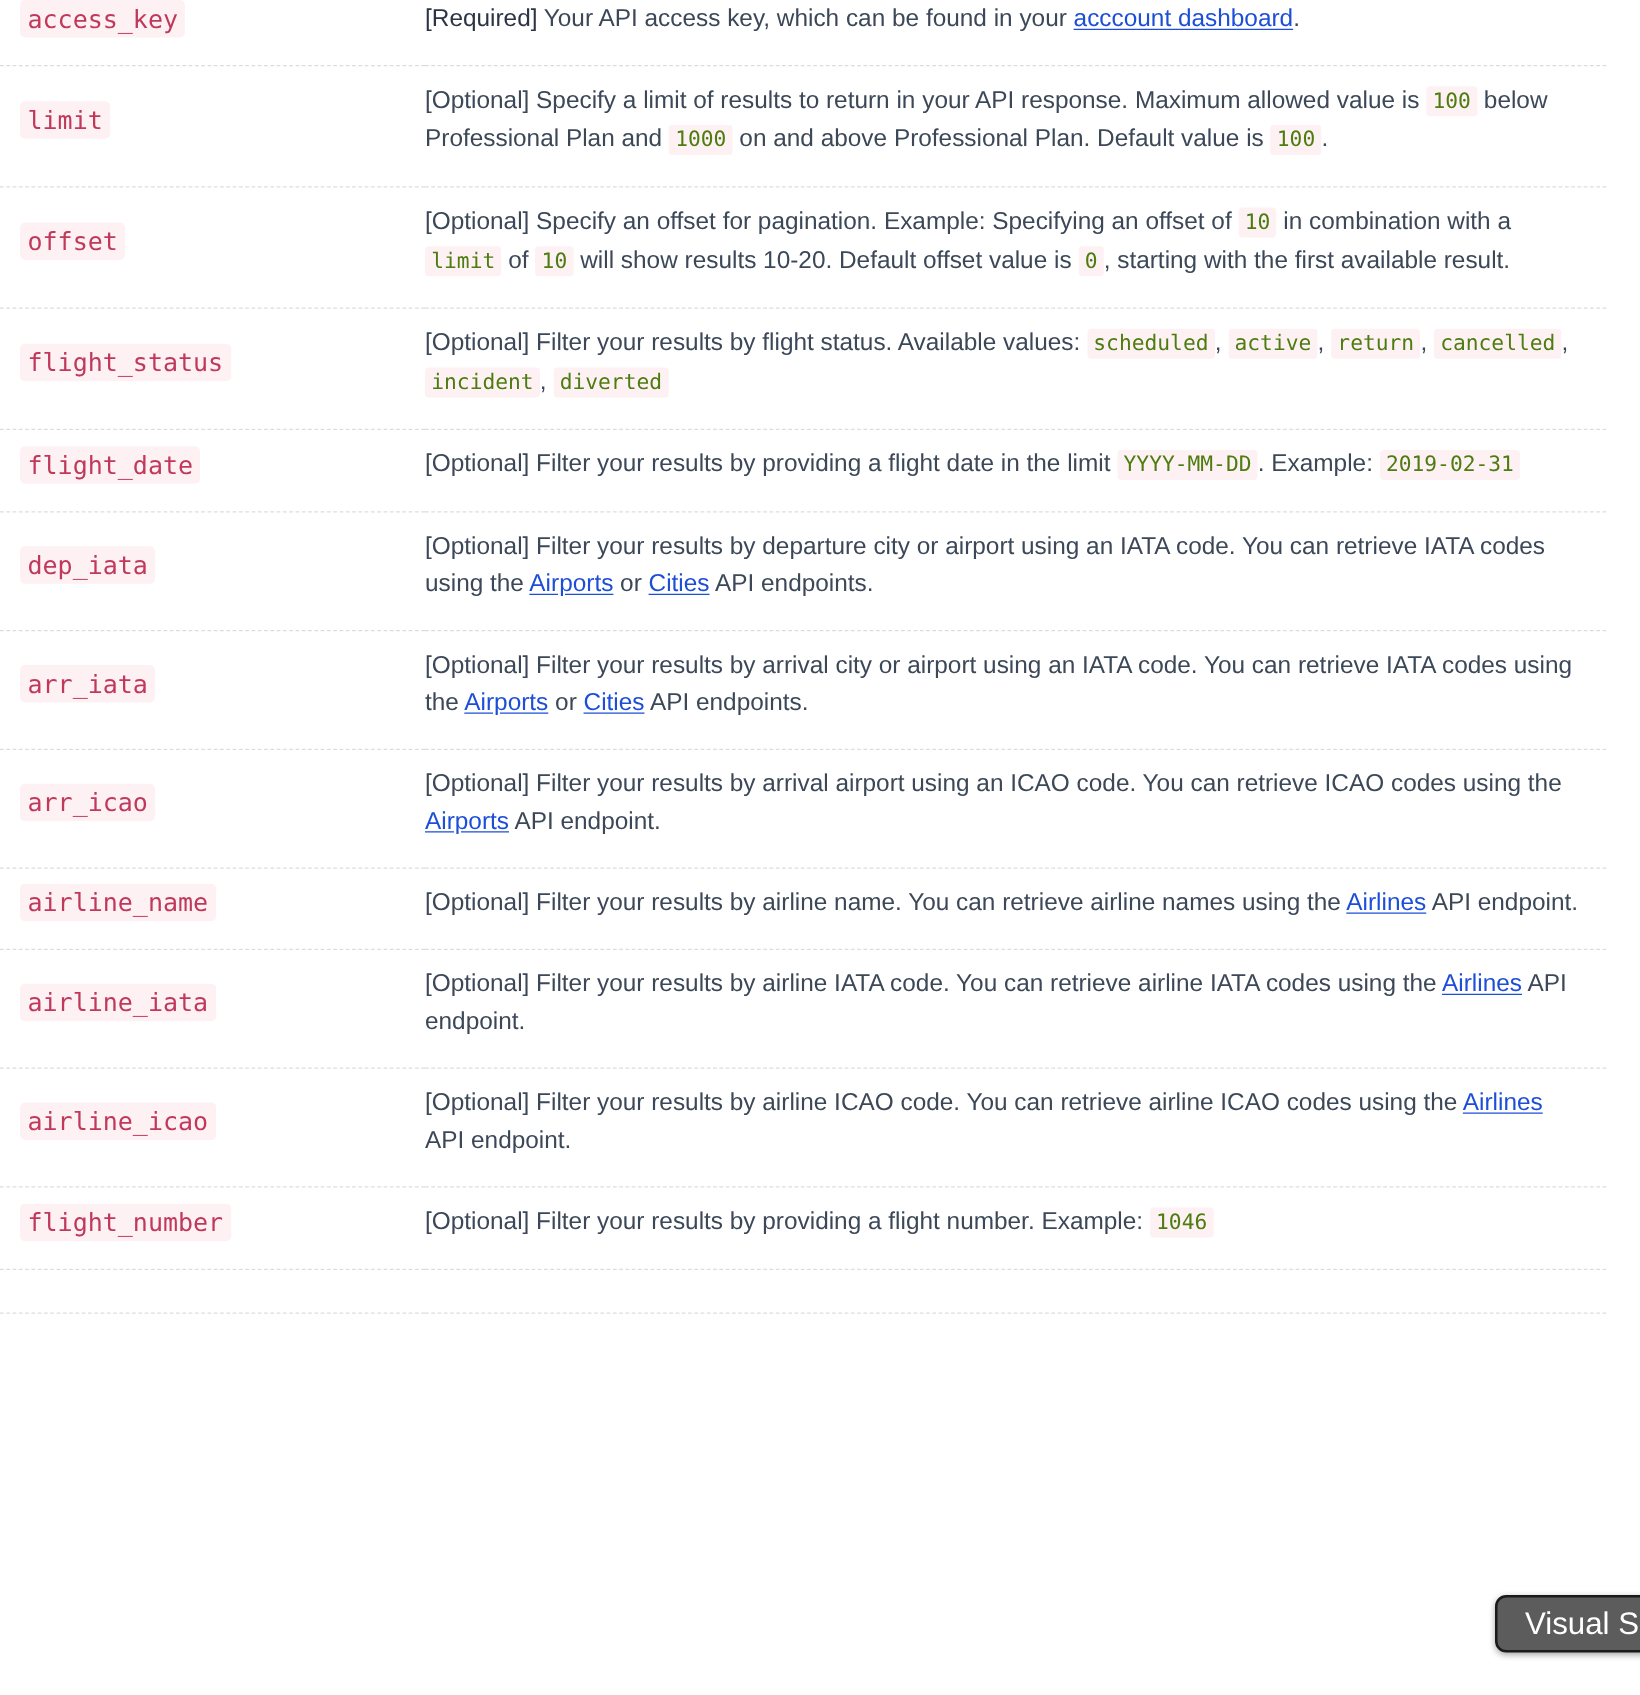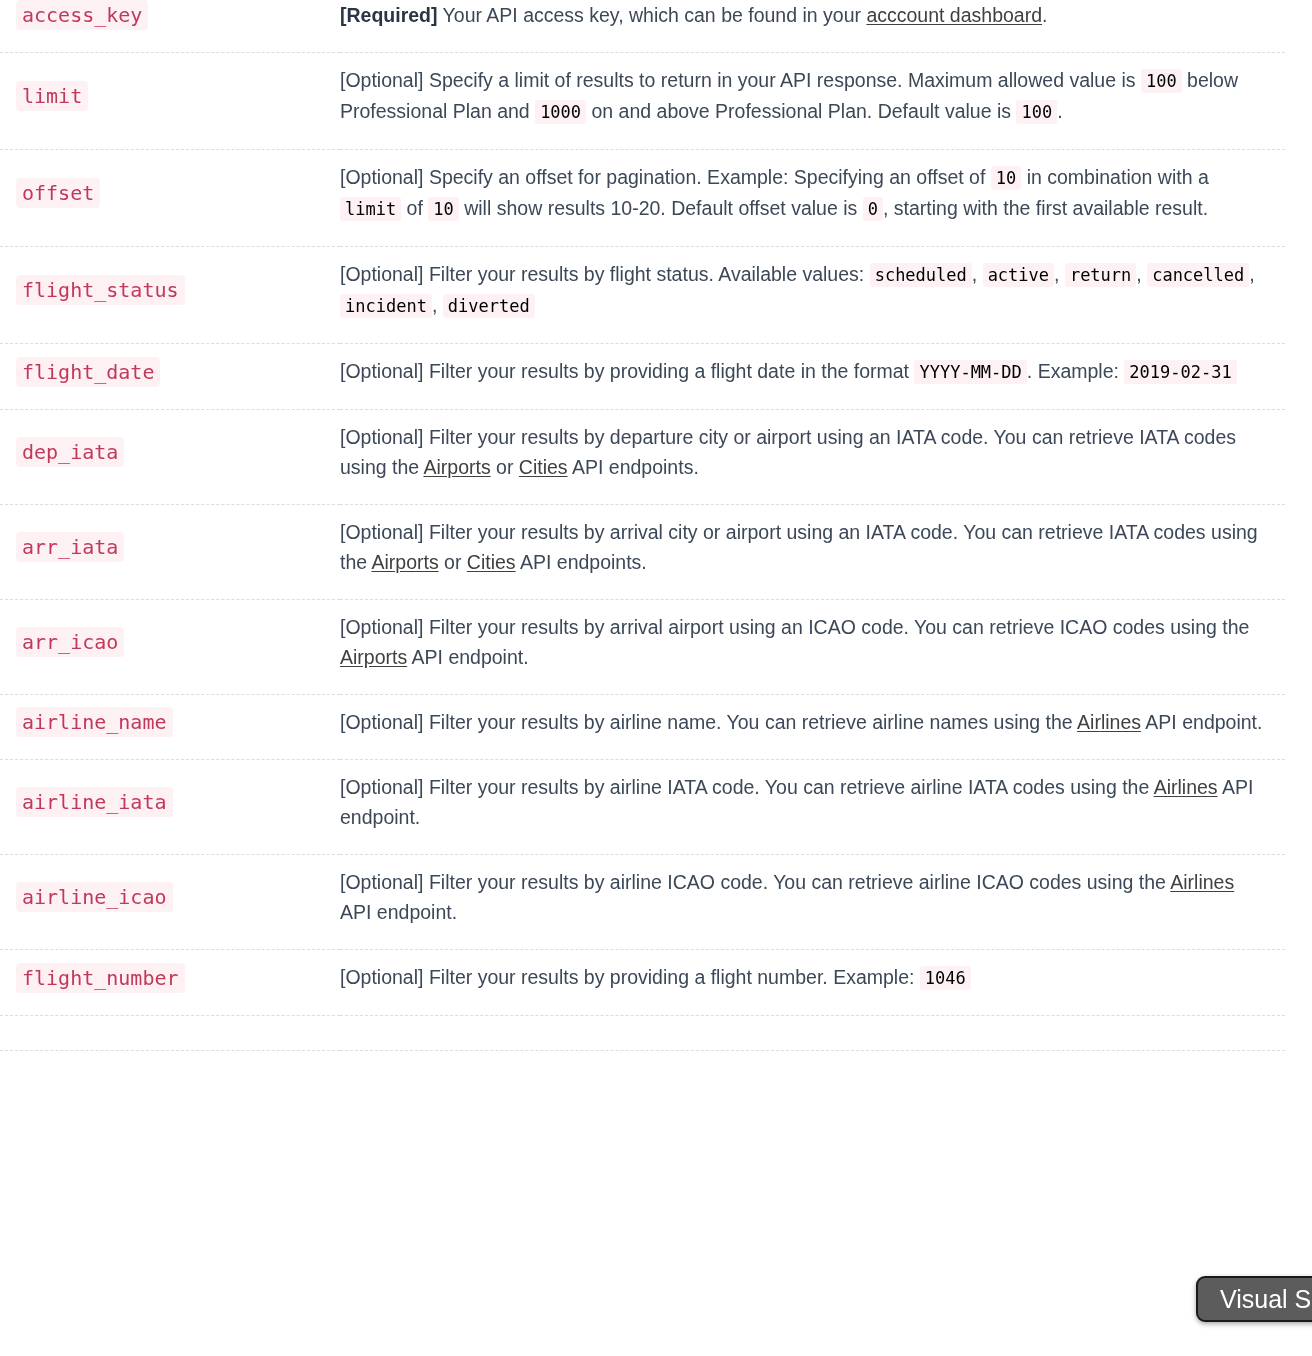--- a/index.html
+++ b/index.html
@@ -54,36 +54,36 @@
     letter-spacing: 0px;
   }
 
   .desc {
     font-size: 19.5px;
     line-height: 30px;
     color: #3c4858;
   }
 
   .desc .req {
-    font-weight: bold;
+    font-weight: normal;
     color: #2b3444;
   }
 
   .desc a,
   .desc .lnk {
-    color: #404040;
+    color: #1d4ed8;
     text-decoration: underline;
     text-underline-offset: 2px;
     cursor: pointer;
   }
 
   code, .code {
     font-family: "DejaVu Sans Mono", "Liberation Mono", monospace;
     font-size: 17px;
-    color: #000000;
+    color: #4d7c0f;
     background: #fdf1f4;
     border-radius: 3px;
     padding: 2px 5px;
     white-space: nowrap;
   }
 
   
   .visual-btn {
     position: absolute;
     left: 1196px;
@@ -127,21 +127,21 @@
       </tr>
       <tr class="param-row">
         <td class="cell cell-name"><span class="param-name">flight_status</span></td>
         <td class="cell cell-desc">
           <div class="desc"><span>[Optional] Filter your results by flight status. Available values: </span><code class="code">scheduled</code><span>, </span><code class="code">active</code><span>, </span><code class="code">return</code><span>, </span><code class="code">cancelled</code><span>, </span><code class="code">incident</code><span>, </span><code class="code">diverted</code></div>
         </td>
       </tr>
       <tr class="param-row">
         <td class="cell cell-name"><span class="param-name">flight_date</span></td>
         <td class="cell cell-desc">
-          <div class="desc"><span>[Optional] Filter your results by providing a flight date in the format </span><code class="code">YYYY-MM-DD</code><span>. Example: </span><code class="code">2019-02-31</code></div>
+          <div class="desc"><span>[Optional] Filter your results by providing a flight date in the limit </span><code class="code">YYYY-MM-DD</code><span>. Example: </span><code class="code">2019-02-31</code></div>
         </td>
       </tr>
       <tr class="param-row">
         <td class="cell cell-name"><span class="param-name">dep_iata</span></td>
         <td class="cell cell-desc">
           <div class="desc"><span>[Optional] Filter your results by departure city or airport using an IATA code. You can retrieve IATA codes using the </span><a class="lnk">Airports</a><span> or </span><a class="lnk">Cities</a><span> API endpoints.</span></div>
         </td>
       </tr>
       <tr class="param-row">
         <td class="cell cell-name"><span class="param-name">arr_iata</span></td>

